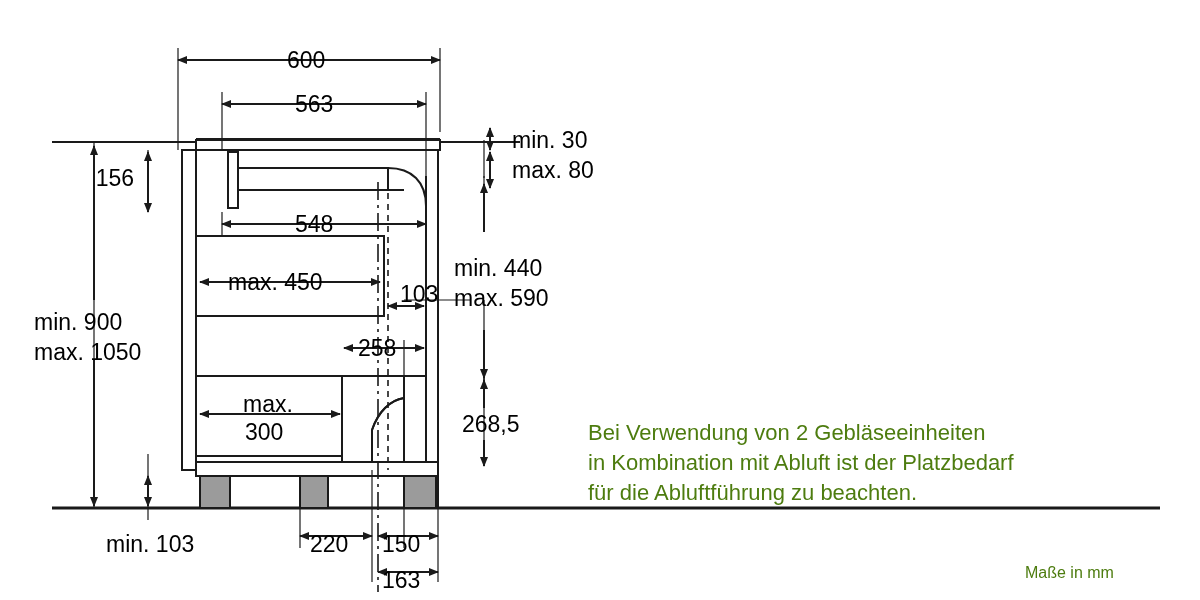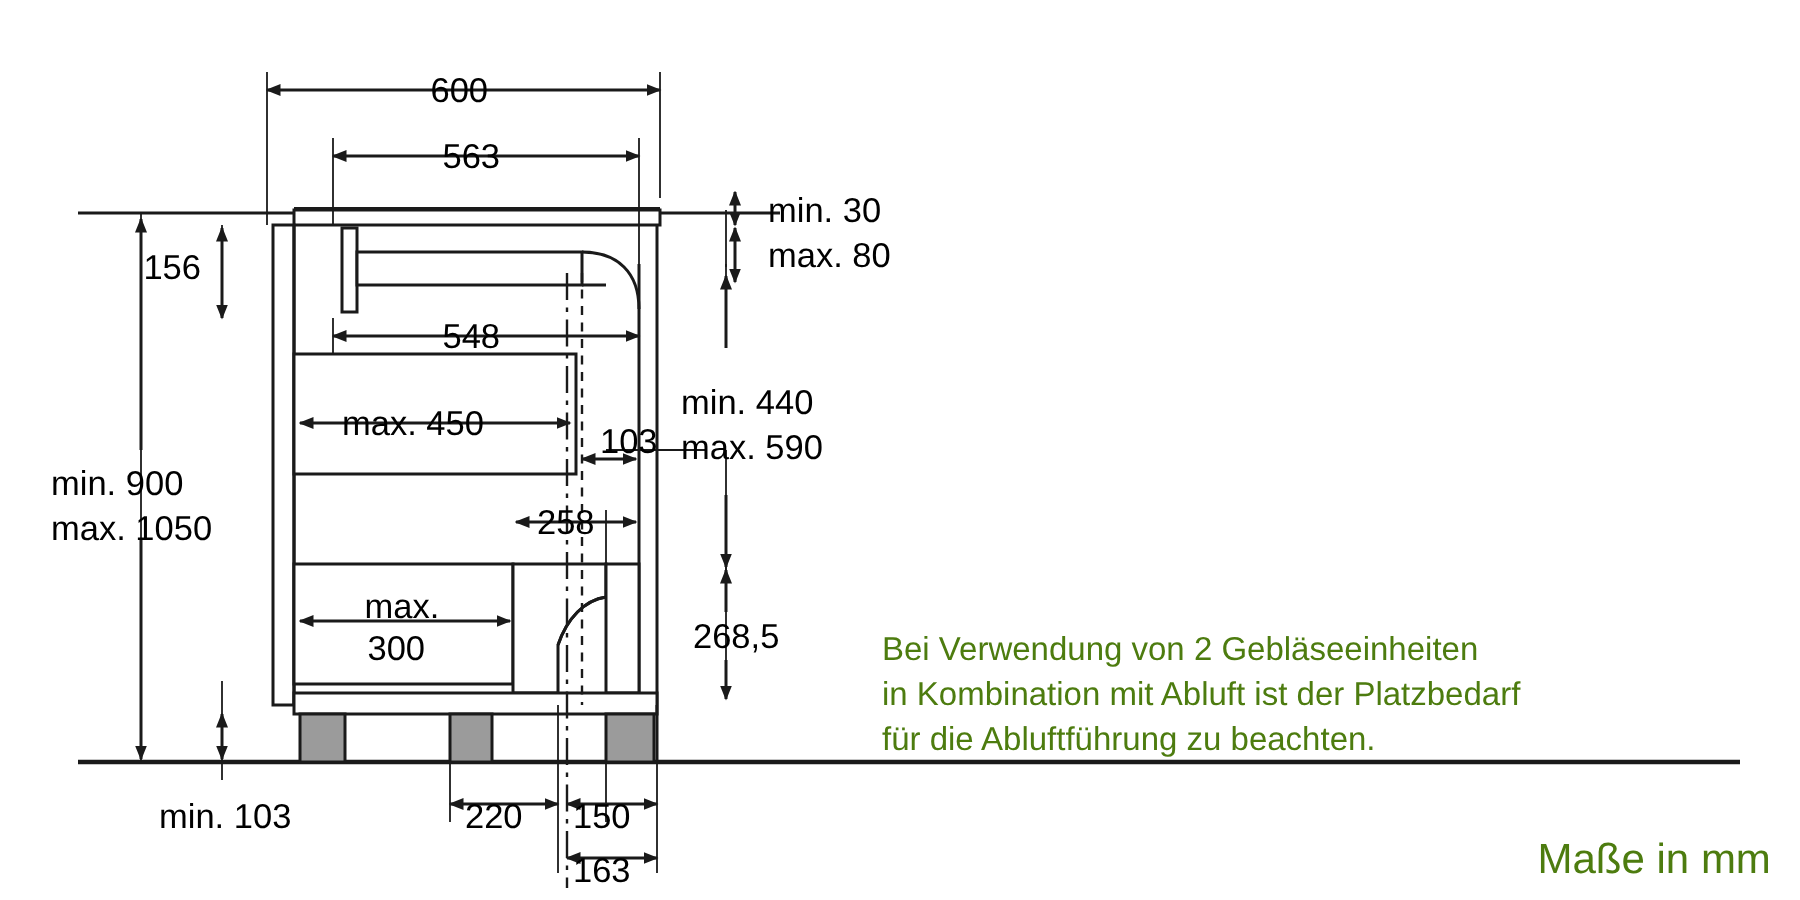--- a/index.html
+++ b/index.html
@@ -41,21 +41,21 @@
     white-space: pre-line;
   }
   #note-text {
     left: 588px;
     top: 418px;
     width: 600px;
   }
   #units-text {
     left: 1025px;
     top: 558px;
-    font-size: 28px;
+    font-size: 16px;
   }
 </style>
 </head>
 <body>
 
 <div id="stage">
 
   <svg class="drawing" viewBox="0 0 1200 600">
     <defs>
       <marker id="ar" markerWidth="10" markerHeight="8" refX="9" refY="4" orient="auto" markerUnits="userSpaceOnUse">

